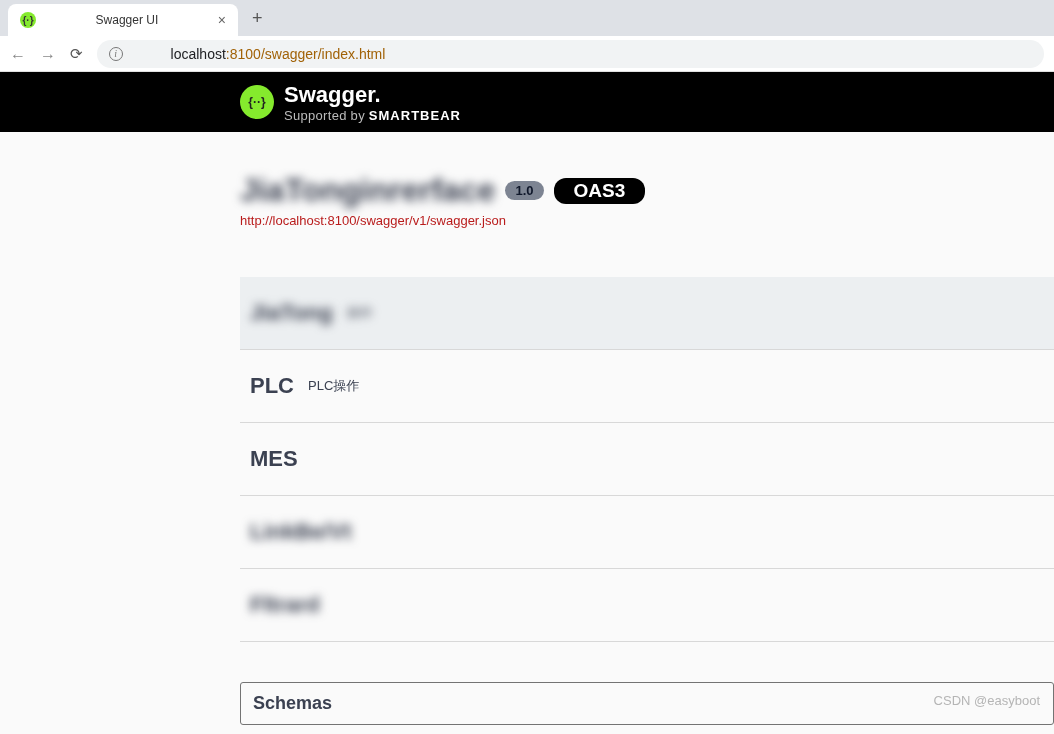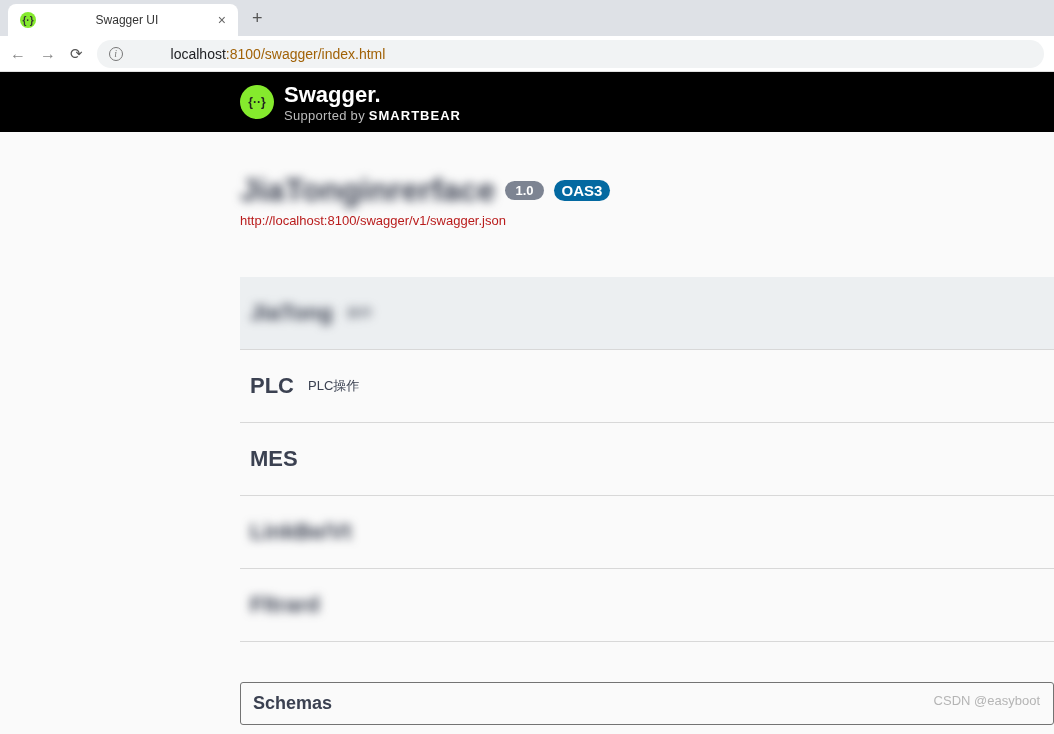--- a/index.html
+++ b/index.html
@@ -26,22 +26,22 @@
     .swagger-logo-icon { width: 34px; height: 34px; border-radius: 50%; background: #85ea2d; display: flex; align-items: center; justify-content: center; color: #222; font-weight: bold; font-size: 16px; }
     .swagger-brand { color: #fff; }
     .swagger-brand-main { font-size: 22px; font-weight: 700; }
     .swagger-brand-sub { font-size: 13px; color: #bbb; letter-spacing: 0.3px; }
     .swagger-brand-sub b { color: #fff; letter-spacing: 1px; }
     
     
     .content { padding: 40px 0 0 240px; width: 100%; }
     .api-title-row { display: flex; align-items: center; gap: 10px; flex-wrap: wrap; }
     .api-title { font-size: 32px; font-weight: 700; color: #3b4151; filter: blur(5px); }
-    .badge-version { background: #7d8492; color: #ffffff; border-radius: 12px; padding: 2px 10px; font-size: 13px; font-weight: 600; }
-    .badge-oas { background: #0369a1; color: #fff; border-radius: 12px; padding: 2px 8px; font-size: 15px; font-weight: 700; }
+    .badge-version { background: #7d8492; color: #0f172a; border-radius: 12px; padding: 2px 10px; font-size: 13px; font-weight: 600; }
+    .badge-oas { background: #000000; color: #fff; border-radius: 12px; padding: 2px 20px; font-size: 19px; font-weight: 700; }
     .api-url { color: #b91c1c; font-size: 13px; margin-top: 4px; display: inline-block; text-decoration: none; }
     
     .tags-section { margin-top: 48px; }
     .tag-row { display: flex; align-items: center; padding: 23px 10px; border-bottom: 1px solid #d8d8d8; cursor: pointer; }
     .tag-row.highlighted { background: #eceff1; }
     .tag-name { font-size: 22px; font-weight: 700; color: #3b4151; margin-right: 14px; }
     .tag-desc { font-size: 13px; color: #3b4151; }
     .blurred { filter: blur(5px); }
     
     .schemas-box { margin-top: 40px; border: 1px solid #737373; border-radius: 3px; padding: 10px 12px; }

